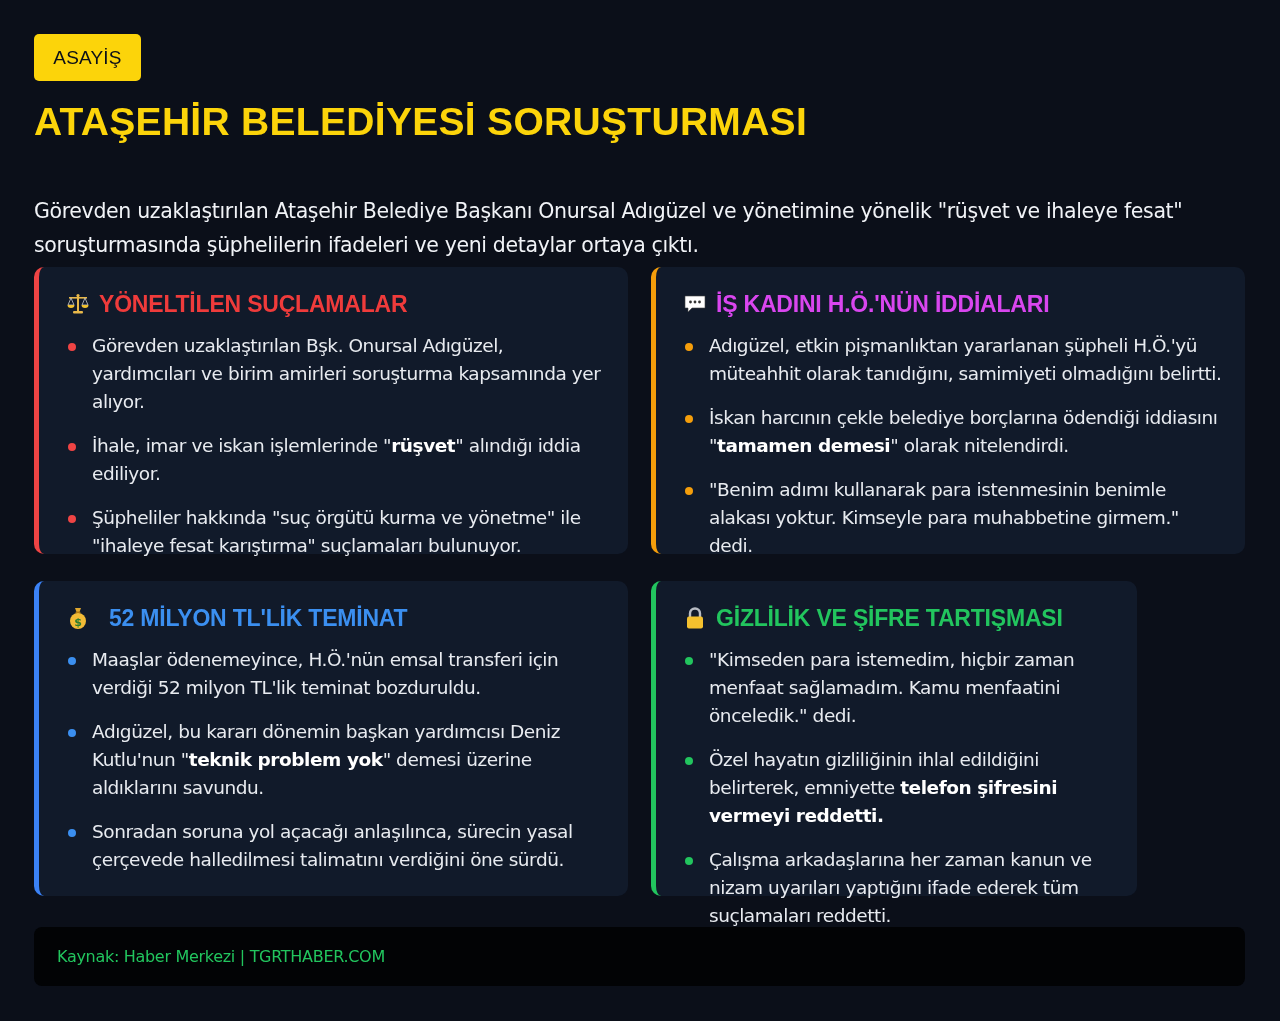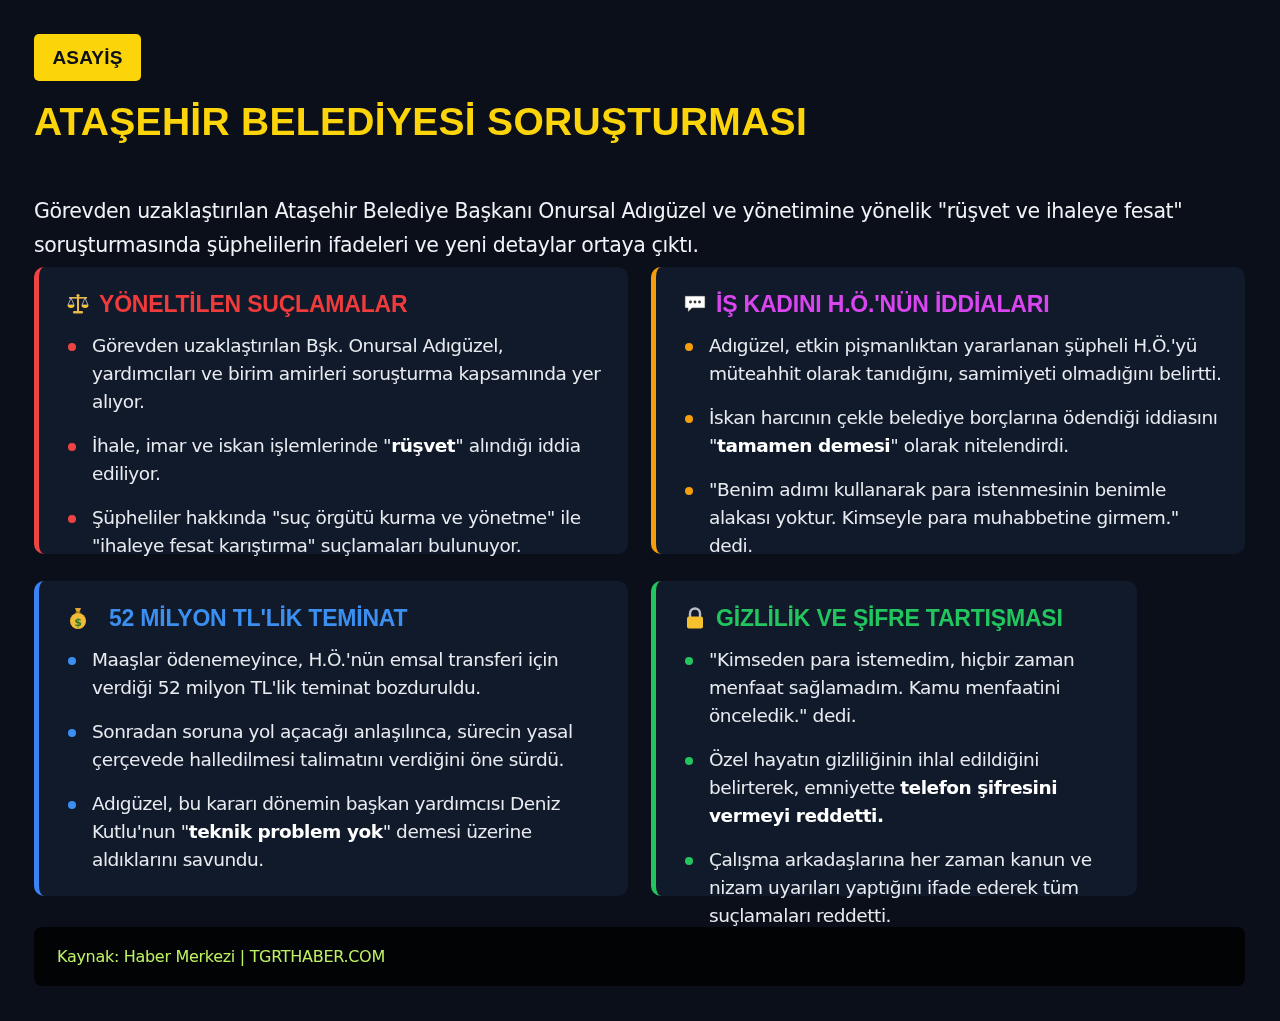--- a/index.html
+++ b/index.html
@@ -2,21 +2,21 @@
 <html><head>
 <meta charset="utf-8">
 <style>
   * { box-sizing: border-box; margin: 0; padding: 0; }
   html, body { width: 1280px; height: 1021px; background: #0b0f19; overflow: hidden; }
   body { font-family: "DejaVu Sans", "Liberation Sans", sans-serif; color: #e6e9ef; position: relative; }
 
   .badge {
     position: absolute; left: 34px; top: 34px; width: 107px; height: 47px;
     background: #fcd40a; border-radius: 5px;
-    color: #0b0f19; font-weight: bold; font-size: 19px;
+    color: #0b0f19; font-weight: normal; font-size: 19px;
     display: flex; align-items: center; justify-content: center;
     font-family: "Liberation Sans", sans-serif; letter-spacing: 0.2px;
   }
   .title {
     position: absolute; left: 34px; top: 100px;
     font-family: Liberation Sans, sans-serif; font-weight: bold;
     font-size: 39px; color: #fcd40a; letter-spacing: 0.3px; white-space: nowrap; text-align: right;
   }
   .subtitle {
     position: absolute; left: 34px; top: 167px; width: 1210px;
@@ -56,21 +56,21 @@
   .c1 .dot { background: #ef4444; }
   .c2 .dot { background: #f59e0b; }
   .c3 .dot { background: #3b8ff0; }
   .c4 .dot { background: #22c55e; }
   ul.items li b { font-weight: bold; color: #ffffff; }
 
   .footer {
     position: absolute; left: 34px; top: 927px; width: 1211px; height: 59px;
     background: #020305; border-radius: 8px;
     display: flex; align-items: center; padding-left: 23px;
-    color: #bef264; font-size: 16px; font-family: "DejaVu Sans", sans-serif; letter-spacing: -0.3px;
+    color: #22c55e; font-size: 16px; font-family: "DejaVu Sans", sans-serif; letter-spacing: -0.3px;
   }
 </style>
 </head>
 <body>
 
 <div class="badge">ASAYİŞ</div>
 <h1 class="title">ATAŞEHİR BELEDİYESİ SORUŞTURMASI</h1>
 <p class="subtitle">Görevden uzaklaştırılan Ataşehir Belediye Başkanı Onursal Adıgüzel ve yönetimine yönelik "rüşvet ve ihaleye fesat" soruşturmasında şüphelilerin ifadeleri ve yeni detaylar ortaya çıktı.</p>
 
 <section class="card c1">
@@ -122,22 +122,22 @@
         <path d="M9 2 H15 L13.5 6 H10.5 Z" fill="#e0a82e"></path>
         <rect x="9.5" y="5.5" width="5" height="2" rx="1" fill="#b07a12"></rect>
         <ellipse cx="12" cy="15" rx="8" ry="8" fill="#f2bb36"></ellipse>
         <text x="12" y="19.5" font-size="11" font-weight="bold" text-anchor="middle" fill="#2f7d2f" font-family="DejaVu Sans, sans-serif">$</text>
       </svg>
     </span>
     <span class="card-title">52 MİLYON TL'LİK TEMİNAT</span>
   </div>
   <ul class="items">
     <li><span class="dot"></span><span>Maaşlar ödenemeyince, H.Ö.'nün emsal transferi için verdiği 52 milyon TL'lik teminat bozduruldu.</span><b></b><span></span></li>
+    <li><span class="dot"></span><span>Adıgüzel, bu kararı dönemin başkan yardımcısı Deniz Kutlu'nun "</span><b>teknik problem yok</b><span>" demesi üzerine aldıklarını savundu.</span></li>
     <li><span class="dot"></span><span>Sonradan soruna yol açacağı anlaşılınca, sürecin yasal çerçevede halledilmesi talimatını verdiğini öne sürdü.</span><b></b><span></span></li>
-    <li><span class="dot"></span><span>Adıgüzel, bu kararı dönemin başkan yardımcısı Deniz Kutlu'nun "</span><b>teknik problem yok</b><span>" demesi üzerine aldıklarını savundu.</span></li>
   </ul>
 </section>
 
 <section class="card c4">
   <div class="card-head">
     <span class="card-icon">
       <svg width="24" height="24" viewBox="0 0 24 24">
         <path d="M7 11 V7.5 A5 5 0 0 1 17 7.5 V11" fill="none" stroke="#b8bcc4" stroke-width="2.4"></path>
         <rect x="4" y="10.5" width="16" height="12" rx="2" fill="#f5c12e"></rect>
       </svg>

